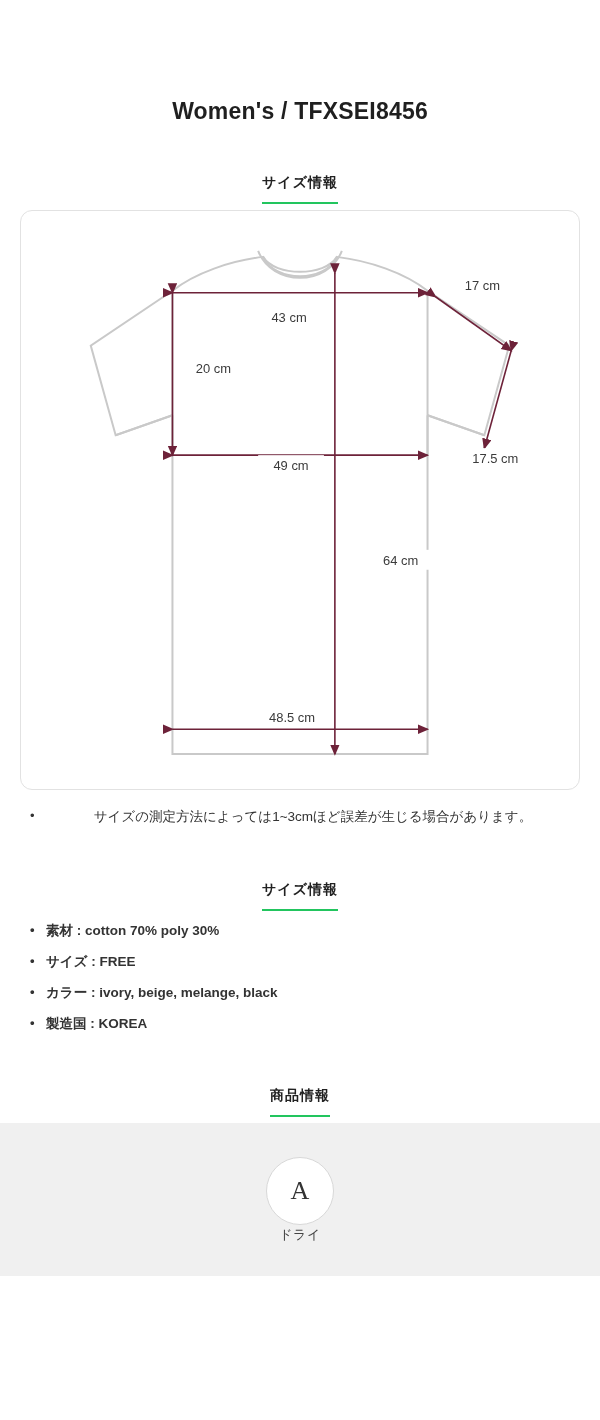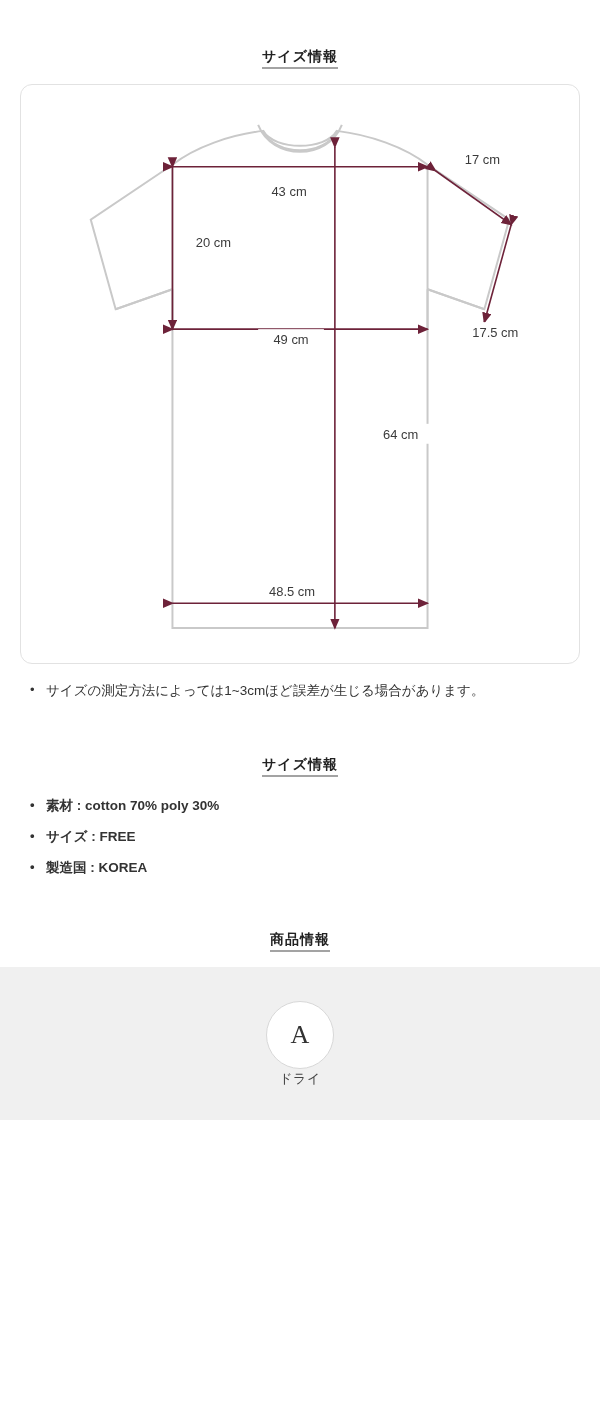--- a/index.html
+++ b/index.html
@@ -27,22 +27,22 @@
   }
   .section-heading {
     text-align: center;
     font-size: 14px;
     font-weight: 600;
     color: #222;
     letter-spacing: 1px;
     margin-top: 48px;
   }
   .section-heading span {
-    border-bottom: 2px solid #a3a3a3;
-    padding-bottom: 3px;
+    border-bottom: 2px solid #22c55e;
+    padding-bottom: 12px;
   }
   .heading-gap-1 { margin-top: 52px; }
   .diagram-box {
     margin-top: 18px;
     border: 1px solid #e2e2e2;
     border-radius: 12px;
     height: 580px;
     position: relative;
     overflow: hidden;
   }
@@ -51,20 +51,21 @@
     list-style: none;
     margin: 14px 0 0 0;
     padding: 0 0 0 6px;
   }
   ul.notes li {
     position: relative;
     padding-left: 20px;
     font-size: 13.5px;
     line-height: 1.9;
     color: #333;
+    text-align: center;
   }
   ul.notes li::before {
     content: "•";
     position: absolute;
     left: 4px;
     top: 0;
     color: #333;
     font-size: 13px;
   }
   ul.spec {
@@ -141,20 +142,21 @@
     font-family: "Liberation Sans", sans-serif;
     font-size: 13px;
     fill: #3b3b3b;
   }
 </style>
 </head>
 <body>
 
 <div class="page">
 
+  <div class="title">Women's / TFXSEI8456</div>
 
   <div class="section-heading">
     <span>サイズ情報</span>
   </div>
 
   <div class="diagram-box">
     <svg class="shirt" viewBox="0 0 560 580" preserveAspectRatio="xMidYMid meet">
       <defs>
         <marker id="ah" markerWidth="8" markerHeight="8" refX="6" refY="3" orient="auto" markerUnits="strokeWidth">
           <path d="M0,0 L7,3 L0,6 z" fill="#6d2239"></path>
@@ -228,20 +230,21 @@
     <li>サイズの測定方法によっては1~3cmほど誤差が生じる場合があります。</li>
   </ul>
 
   <div class="section-heading heading-gap-1">
     <span>サイズ情報</span>
   </div>
 
   <ul class="spec">
     <li>素材 : cotton 70% poly 30%</li>
     <li>サイズ : FREE</li>
+    <li>カラー : ivory, beige, melange, black</li>
     <li>製造国 : KOREA</li>
   </ul>
 
   <div class="section-heading">
     <span>商品情報</span>
   </div>
 
   <div class="care-box">
     <div class="care-circle">
       <span>A</span>

